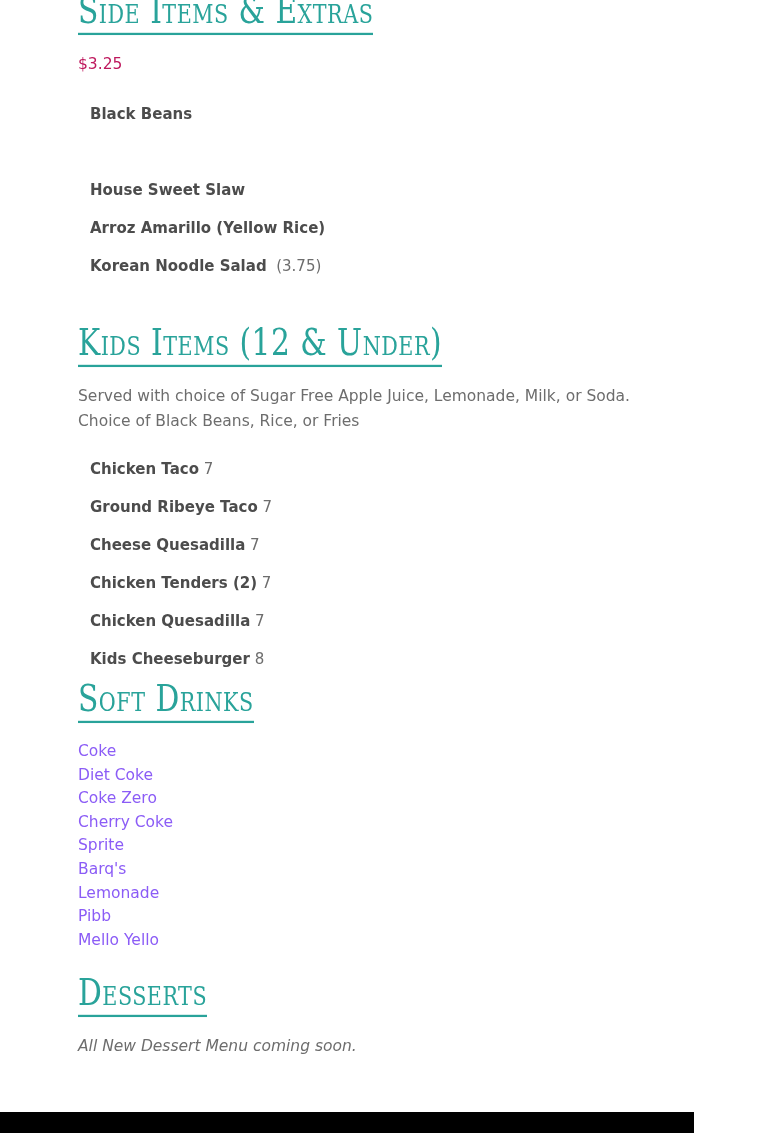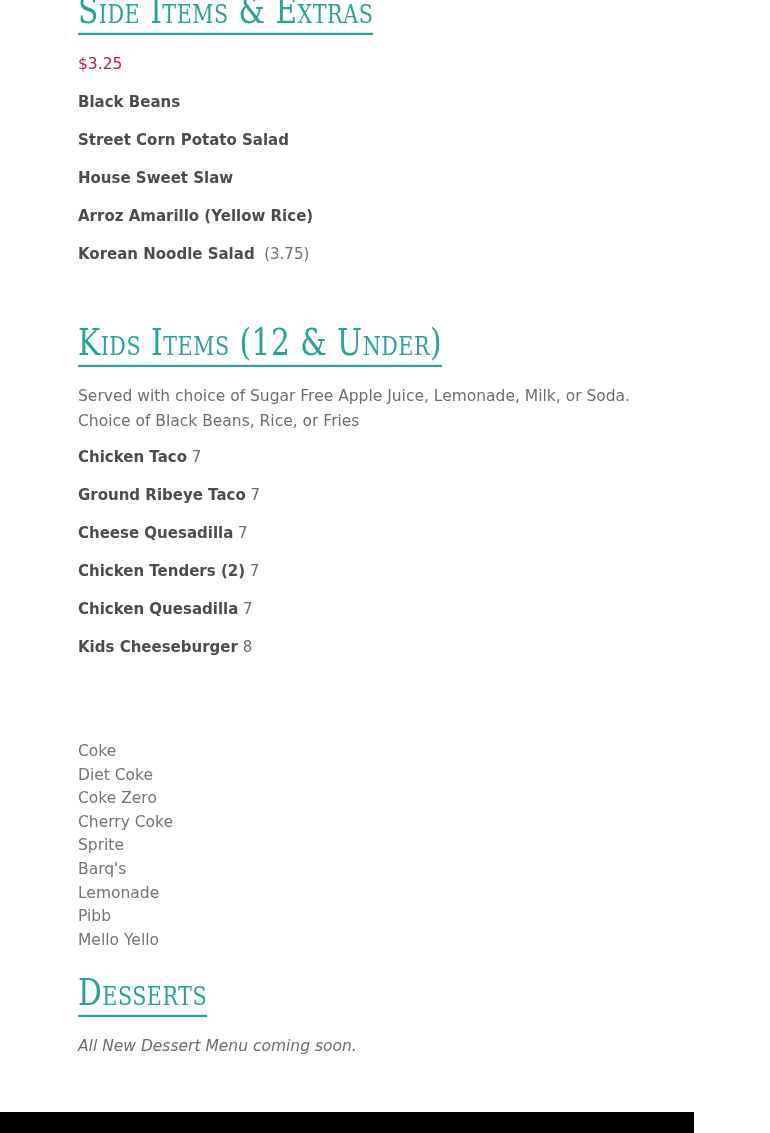--- a/index.html
+++ b/index.html
@@ -48,33 +48,33 @@
     margin: 0;
   }
   .price-line {
     font-size: 15.5px;
     color: #be185d;
     margin: 0;
   }
   .item {
     font-size: 15px;
     color: #6d6d6d;
-    margin: 0;
+    margin: 12px;
   }
   .item b {
     color: #4c4c4c;
     font-weight: bold;
   }
   .item .price {
     color: #6d6d6d;
     font-weight: normal;
   }
   .drink {
     font-size: 15.5px;
-    color: #737373;
+    color: #8b5cf6;
     line-height: 23.6px;
     margin: 0;
   }
   .allergy {
     font-size: 15px;
     color: #4c4c4c;
     font-weight: bold;
     margin: 0;
   }
   .footer-bar {
@@ -94,23 +94,20 @@
 <div class="page">
 
   <div class="abs heading-wrap" style="left:78px; top:-4px;">
     <h2 class="section-heading">Side Items &amp; Extras</h2>
   </div>
 
   <p class="abs price-line" style="left:78px; top:55px;">$3.25</p>
 
   <p class="abs item" style="left:78px; top:93px;">
     <b>Black Beans</b>
-  </p>
-  <p class="abs item" style="left:78px; top:131px;">
-    <b>Street Corn Potato Salad</b>
   </p>
   <p class="abs item" style="left:78px; top:169px;">
     <b>House Sweet Slaw</b>
   </p>
   <p class="abs item" style="left:78px; top:207px;">
     <b>Arroz Amarillo (Yellow Rice)</b>
   </p>
   <p class="abs item" style="left:78px; top:245px;">
     <b>Korean Noodle Salad</b><span class="price">&nbsp; <span>(3.75)</span></span>
   </p>
@@ -133,20 +130,23 @@
   <p class="abs item" style="left:78px; top:562px;">
     <b>Chicken Tenders (2)</b><span class="price">&nbsp;<span>7</span></span>
   </p>
   <p class="abs item" style="left:78px; top:600px;">
     <b>Chicken Quesadilla</b><span class="price">&nbsp;<span>7</span></span>
   </p>
   <p class="abs item" style="left:78px; top:638px;">
     <b>Kids Cheeseburger</b><span class="price">&nbsp;<span>8</span></span>
   </p>
 
+  <div class="abs heading-wrap" style="left:78px; top:684px;">
+    <h2 class="section-heading">Soft Drinks</h2>
+  </div>
 
   <div class="abs" style="left:78px; top:740px;">
     <p class="drink">Coke</p>
     <p class="drink">Diet Coke</p>
     <p class="drink">Coke Zero</p>
     <p class="drink">Cherry Coke</p>
     <p class="drink">Sprite</p>
     <p class="drink">Barq's</p>
     <p class="drink">Lemonade</p>
     <p class="drink">Pibb</p>

